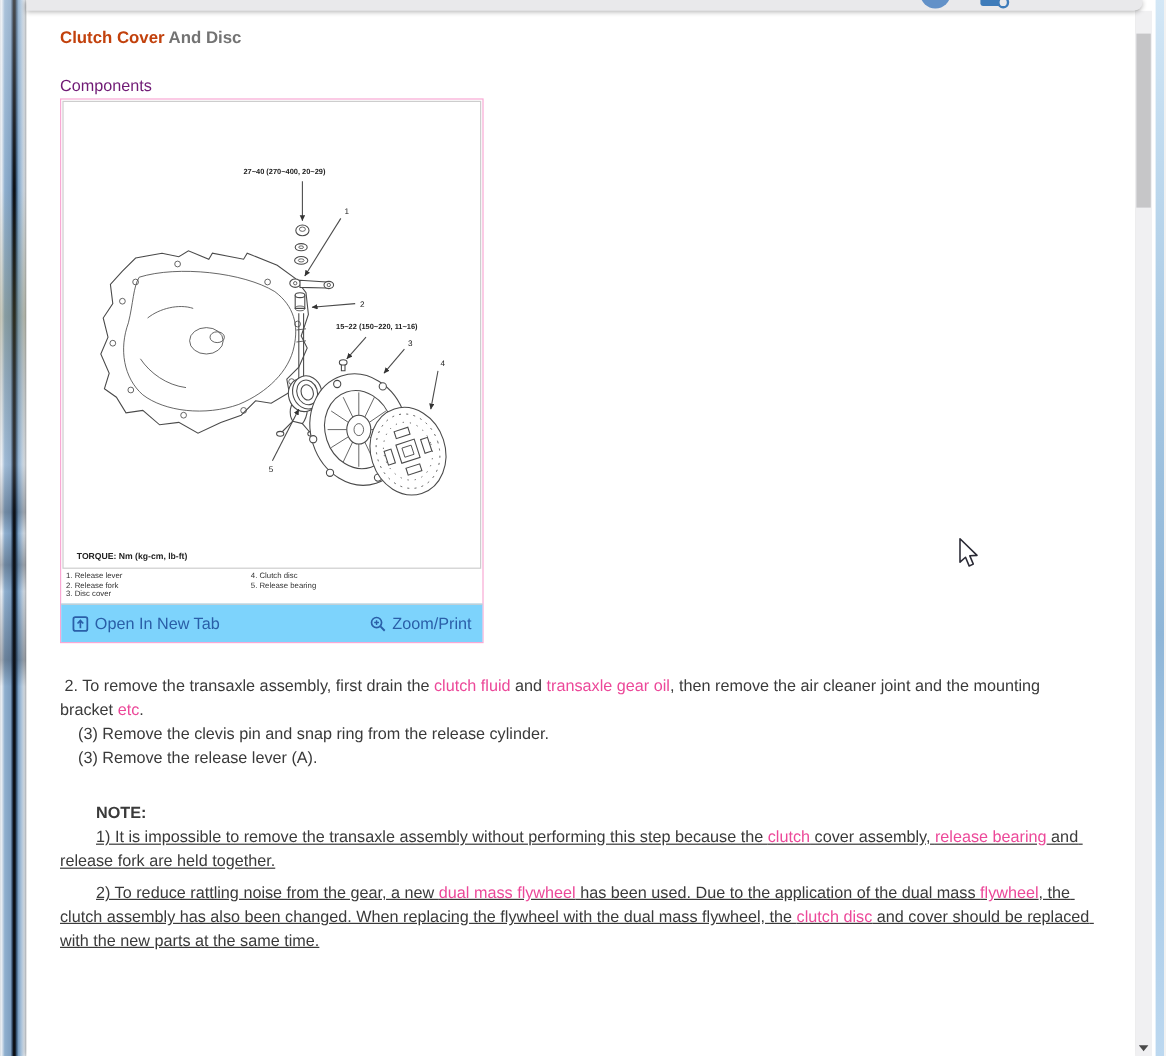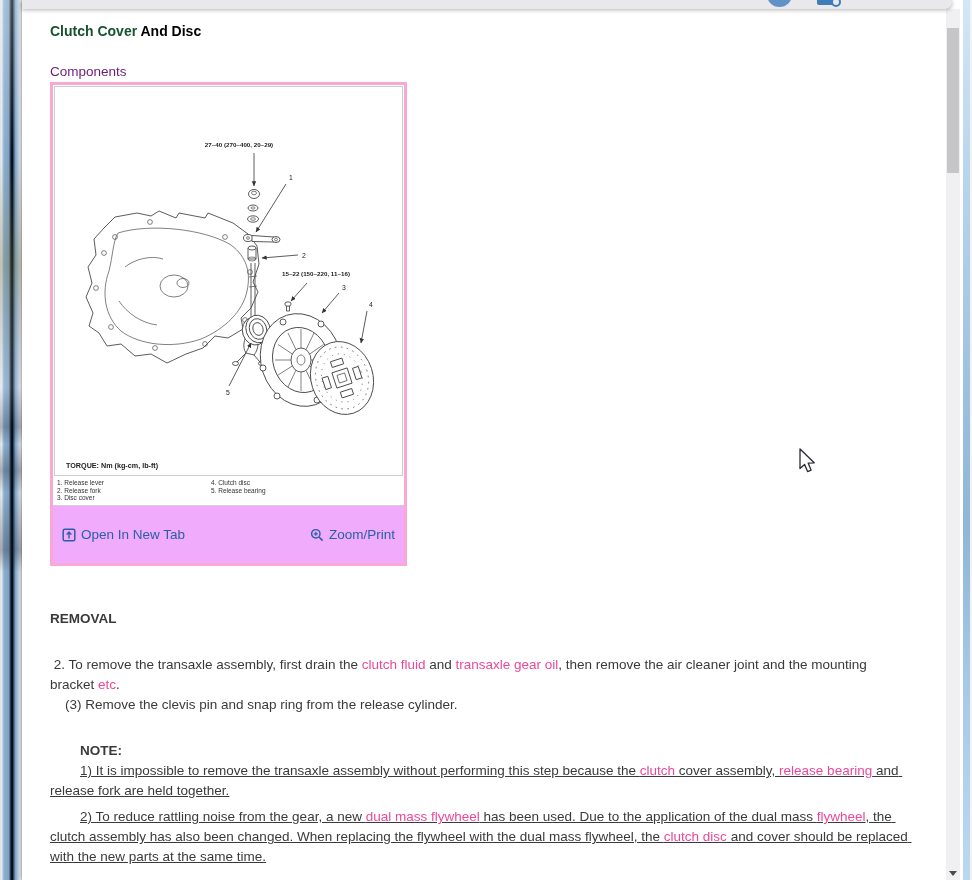--- a/index.html
+++ b/index.html
@@ -27,32 +27,32 @@
   .scroll-thumb{position:absolute;left:1px;top:19px;width:12px;height:145px;background:#c6c6c8;}
   .scroll-down{position:absolute;left:3px;bottom:4px;width:0;height:0;
     border-left:4px solid transparent;border-right:4px solid transparent;border-top:5px solid #4a4a4a;}
   .right-strip{position:absolute;left:963px;top:0;width:7px;height:880px;
     background:linear-gradient(180deg,#d3e7f6 0%,#c2dcf0 12%,#9cc0de 45%,#8fb6d8 60%,#a9cbe8 80%,#bcd8f0 100%);}
   .right-edge{position:absolute;left:970px;top:0;width:2px;height:880px;background:#f2f2f2;}
 
   
   .content{position:absolute;left:50px;top:0;width:872px;}
   .doc-title{margin-top:23px;font-size:14px;font-weight:bold;}
-  .doc-title .t-link{color:#14532d;cursor:pointer;}
-  .doc-title .t-rest{color:#000000;white-space:pre;}
+  .doc-title .t-link{color:#c2410c;cursor:pointer;}
+  .doc-title .t-rest{color:#737373;white-space:pre;}
   .section-label{margin-top:25px;font-size:13.5px;color:#701a75;}
 
   
-  .figure-box{margin-top:3px;width:351px;border:3px solid #f9a8d4;background:#fff;}
+  .figure-box{margin-top:3px;width:351px;border:1px solid #f9a8d4;background:#fff;}
   .figure-box svg.diagram{display:block;margin:1px;border:1px solid #cdcdcd;background:#fff;}
   .legend{position:relative;height:26px;font-size:6.5px;line-height:7.5px;color:#333;padding-top:2px;}
   .legend .col1{position:absolute;left:4px;top:2px;}
   .legend .col2{position:absolute;left:158px;top:2px;}
-  .fig-toolbar{height:25px;background:#f0abfc;border-top:1px solid #cfcfcf;
-    display:flex;justify-content:space-between;padding:16px 9px;}
+  .fig-toolbar{height:25px;background:#7dd3fc;border-top:1px solid #cfcfcf;
+    display:flex;justify-content:space-between;padding:3px 9px;}
   .fig-link{display:flex;align-items:center;gap:5px;color:#2a5fa8;font-size:13.5px;cursor:pointer;}
   .fig-link svg{display:block;}
 
   
   .textcol{width:862px;font-size:13.5px;line-height:20px;color:#3a3a3a;}
   .textcol p{margin:0;white-space:pre-wrap;}
   .h-removal{margin-top:43px;font-size:13.5px;font-weight:bold;color:#3a3a3a;}
   .first-step{margin-top:26px !important;}
   .substep{padding-left:15px;}
   .note-head{margin-top:26px !important;padding-left:30px;font-weight:bold;}
@@ -230,27 +230,27 @@
           <circle cx="5.8" cy="5.8" r="4.2" fill="none" stroke="#2a5fa8" stroke-width="1.4"></circle>
           <path d="M3.8,5.8 L7.8,5.8 M5.8,3.8 L5.8,7.8" stroke="#2a5fa8" stroke-width="1.2"></path>
           <line x1="9" y1="9" x2="12.6" y2="12.6" stroke="#2a5fa8" stroke-width="1.6"></line>
         </svg>
         <span>Zoom/Print</span>
       </div>
     </div>
   </div>
 
   <div class="textcol">
-    <div class="h-removal">REMOVAL</div>
 
     <p class="first-step"><span> 2. To remove the transaxle assembly, first drain the </span><a class="lnk">clutch fluid</a><span> and </span><a class="lnk">transaxle gear oil</a><span>, then remove the air cleaner joint and the mounting bracket </span><a class="lnk">etc</a><span>.</span></p>
 
 
 
     <p class="substep">(3) Remove the clevis pin and snap ring from the release cylinder.</p>
+    <p class="substep">(3) Remove the release lever (A).</p>
 
     <p class="note-head">NOTE:</p>
 
     <p class="note-para"><span>1) It is impossible to remove the transaxle assembly without performing this step because the </span><a class="lnk">clutch</a><span> cover assembly, </span><a class="lnk">release bearing</a><span> and release fork are held together.</span></p>
 
     <p class="note-para note-para2"><span>2) To reduce rattling noise from the gear, a new </span><a class="lnk">dual mass flywheel</a><span> has been used. Due to the application of the dual mass </span><a class="lnk">flywheel</a><span>, the clutch assembly has also been changed. When replacing the flywheel with the dual mass flywheel, the </span><a class="lnk">clutch disc</a><span> and cover should be replaced with the new parts at the same time.</span></p>
   </div>
 </div>
 
 <svg class="cursor" width="18" height="28" viewBox="0 0 18 28">

